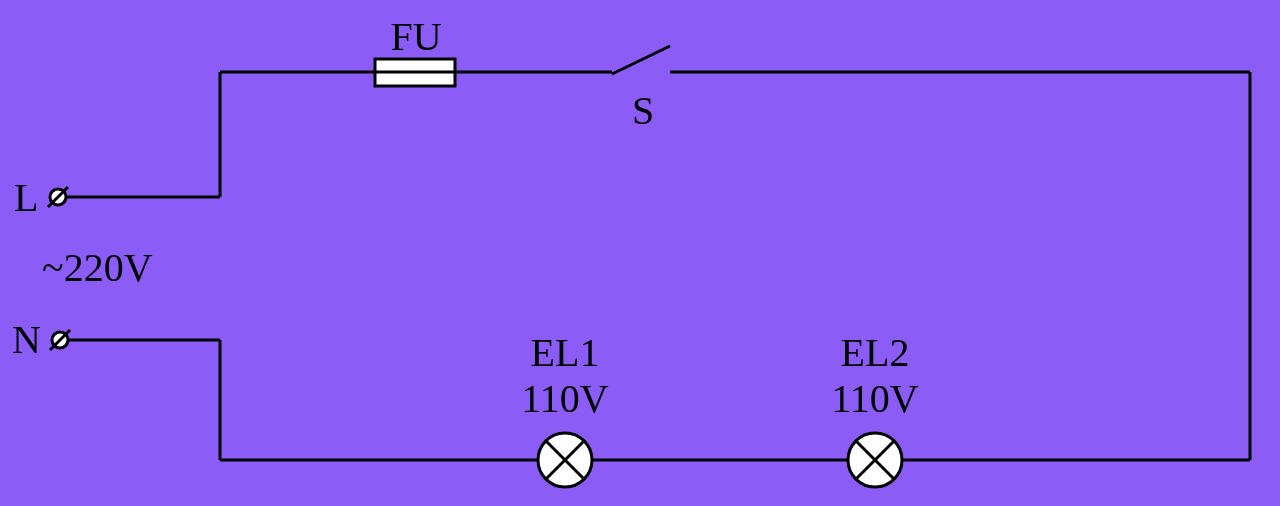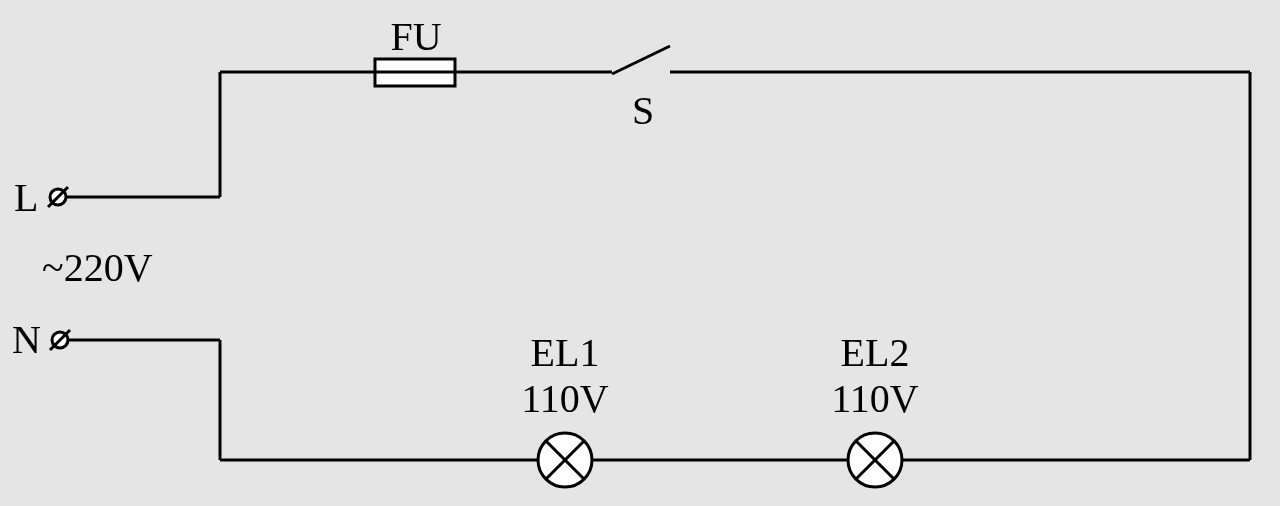--- a/index.html
+++ b/index.html
@@ -4,21 +4,21 @@
 <style>
   html, body {
     margin: 0;
     padding: 0;
     background: #ffffff;
   }
   .canvas {
     width: 1280px;
     height: 506px;
     position: relative;
-    background: #e5e5e5;
+    background: #8b5cf6;
     overflow: hidden;
   }
   svg { display: block; }
   .wire {
     stroke: #000000;
     stroke-width: 3;
     fill: none;
     stroke-linecap: butt;
   }
   .component-outline {

